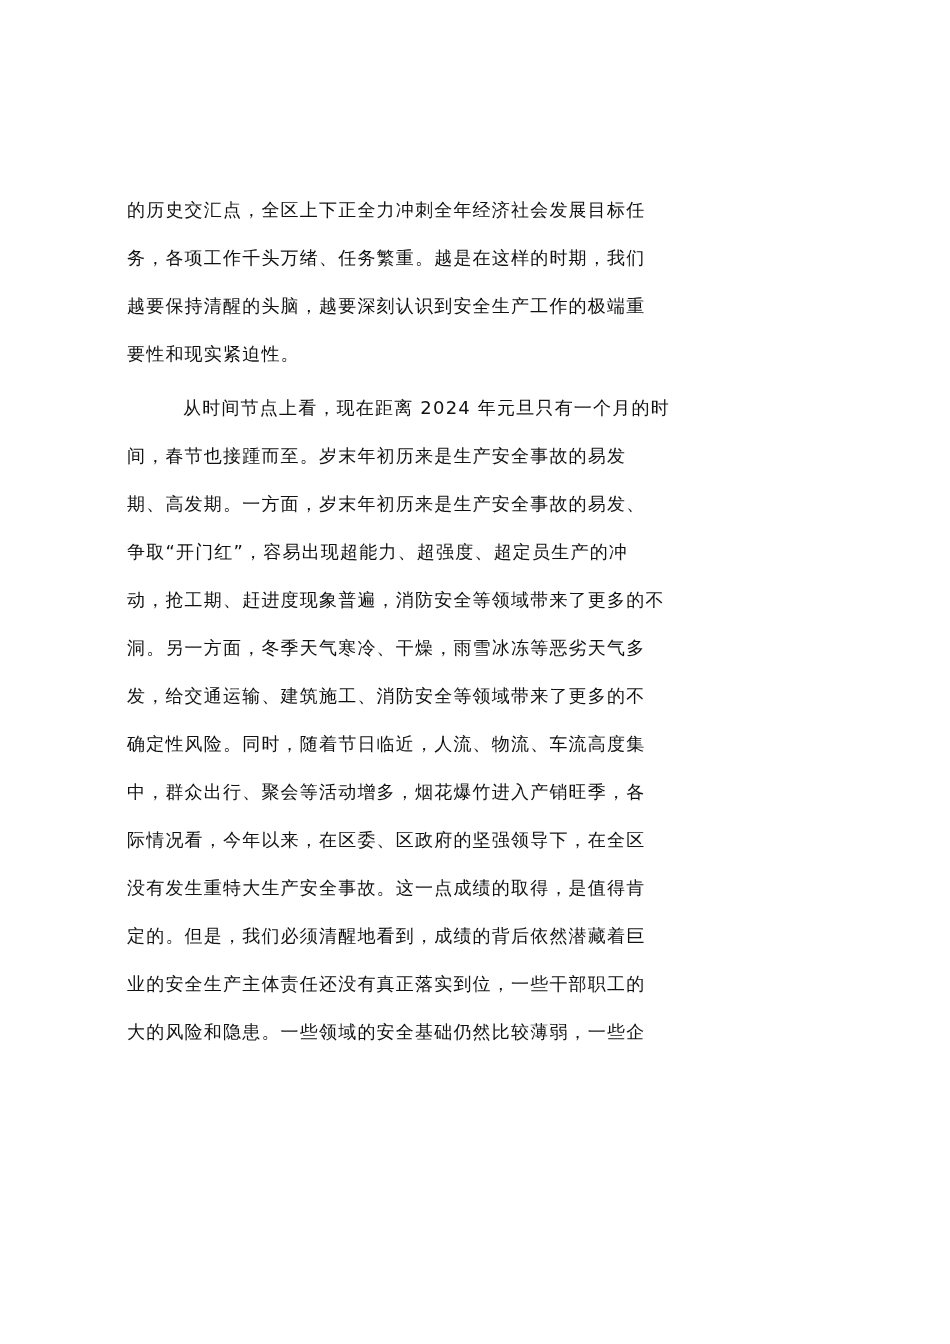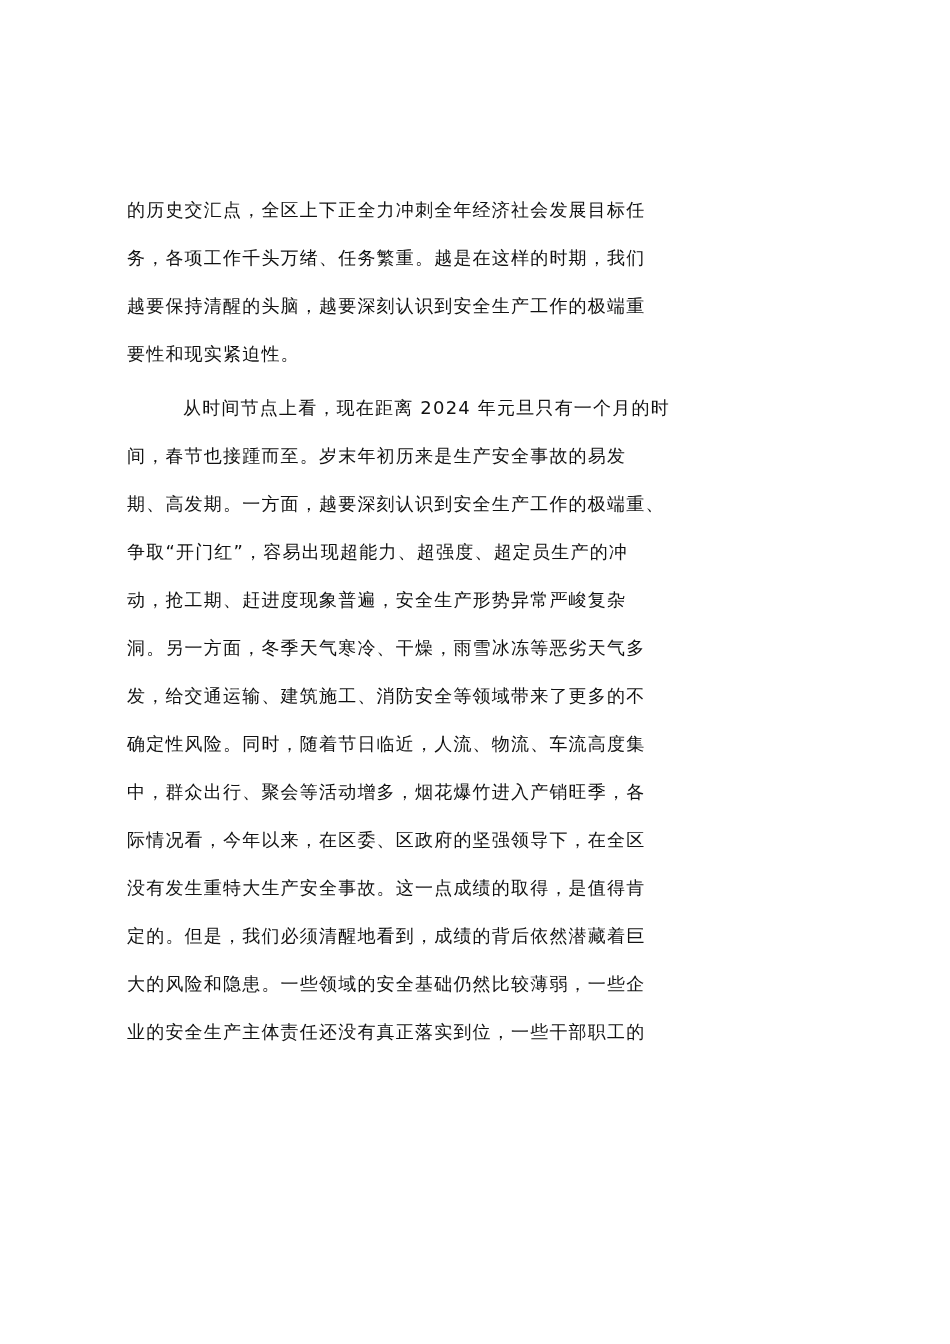--- a/index.html
+++ b/index.html
@@ -26,27 +26,27 @@
   <div class="content">
     <div class="para">
       <span class="line">的历史交汇点，全区上下正全力冲刺全年经济社会发展目标任</span>
       <span class="line">务，各项工作千头万绪、任务繁重。越是在这样的时期，我们</span>
       <span class="line">越要保持清醒的头脑，越要深刻认识到安全生产工作的极端重</span>
       <span class="line">要性和现实紧迫性。</span>
     </div>
     <div class="para indent">
       <span class="line">从时间节点上看，现在距离 2024 年元旦只有一个月的时</span>
       <span class="line" style="text-indent:0">间，春节也接踵而至。岁末年初历来是生产安全事故的易发</span>
-      <span class="line" style="text-indent:0">期、高发期。一方面，越要深刻认识到安全生产工作的极端重、</span>
+      <span class="line" style="text-indent:0">期、高发期。一方面，岁末年初历来是生产安全事故的易发、</span>
       <span class="line" style="text-indent:0">争取“开门红”，容易出现超能力、超强度、超定员生产的冲</span>
-      <span class="line" style="text-indent:0">动，抢工期、赶进度现象普遍，安全生产形势异常严峻复杂</span>
+      <span class="line" style="text-indent:0">动，抢工期、赶进度现象普遍，消防安全等领域带来了更多的不</span>
       <span class="line" style="text-indent:0">洞。另一方面，冬季天气寒冷、干燥，雨雪冰冻等恶劣天气多</span>
       <span class="line" style="text-indent:0">发，给交通运输、建筑施工、消防安全等领域带来了更多的不</span>
       <span class="line" style="text-indent:0">确定性风险。同时，随着节日临近，人流、物流、车流高度集</span>
       <span class="line" style="text-indent:0">中，群众出行、聚会等活动增多，烟花爆竹进入产销旺季，各</span>
       <span class="line" style="text-indent:0">际情况看，今年以来，在区委、区政府的坚强领导下，在全区</span>
       <span class="line" style="text-indent:0">没有发生重特大生产安全事故。这一点成绩的取得，是值得肯</span>
       <span class="line" style="text-indent:0">定的。但是，我们必须清醒地看到，成绩的背后依然潜藏着巨</span>
+      <span class="line" style="text-indent:0">业的安全生产主体责任还没有真正落实到位，一些干部职工的</span>
       <span class="line" style="text-indent:0">大的风险和隐患。一些领域的安全基础仍然比较薄弱，一些企</span>
-      <span class="line" style="text-indent:0">业的安全生产主体责任还没有真正落实到位，一些干部职工的</span>
     </div>
   </div>
 </div>
 
 </body></html>

